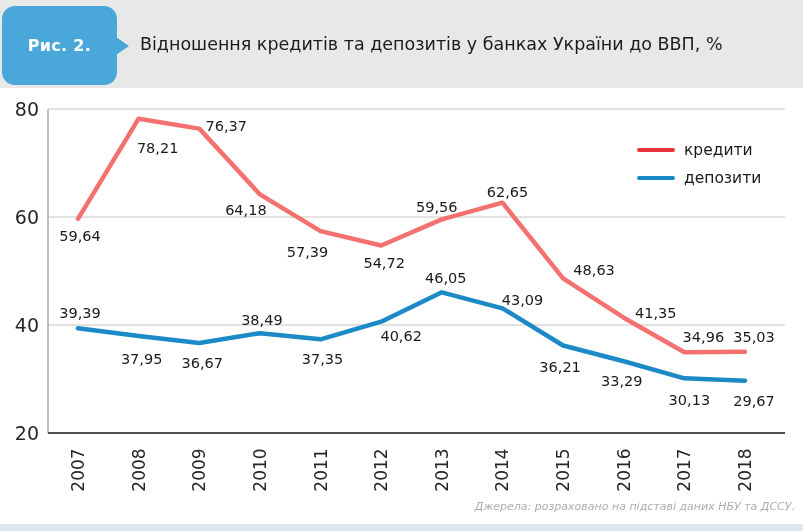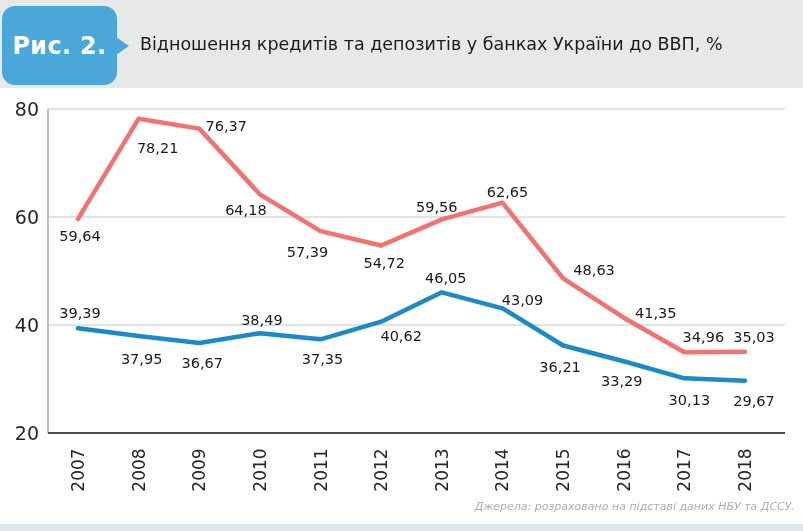--- a/index.html
+++ b/index.html
@@ -5,21 +5,21 @@
   html,body{margin:0;padding:0;}
   .stage{position:relative;width:803px;height:531px;background:#ffffff;overflow:hidden;
          font-family:"DejaVu Sans", sans-serif;}
   
   .header{position:absolute;left:0;top:0;width:803px;height:88px;background:var(--header-bg);}
   .badge{position:absolute;left:2px;top:6px;width:115px;height:79px;background:var(--badge-bg);
          border-radius:13px;display:flex;align-items:center;justify-content:center;}
   .badge::after{content:"";position:absolute;left:100%;top:31px;width:0;height:0;
          border-top:9px solid transparent;border-bottom:9px solid transparent;
          border-left:13px solid var(--badge-bg);margin-left:-1px;}
-  .badge-text{color:var(--badge-text);font-size:24px;font-weight:bold;letter-spacing:.3px;}
+  .badge-text{color:var(--badge-text);font-size:16px;font-weight:bold;letter-spacing:.3px;}
   .fig-title{position:absolute;left:140px;top:0;height:88px;display:flex;align-items:center;
          color:var(--title-text);font-size:17.5px;font-weight:500;}
   
   .chart-card{position:absolute;left:0;top:88px;width:803px;height:436px;background:#fff;}
   svg text{font-family:"DejaVu Sans", sans-serif;}
   .grid{stroke:var(--grid);stroke-width:1.3;}
   .axis{stroke:var(--axis);stroke-width:1.4;}
   .baseline{stroke:var(--baseline);stroke-width:2;}
   .ytick{font-size:19px;fill:var(--tick);}
   .xtick{font-size:17px;fill:var(--tick);}
@@ -94,18 +94,26 @@
         <text x="445.8181818181818" y="190.33" class="dlabel" text-anchor="middle" dominant-baseline="central">46,05</text>
         <text x="522.4545454545455" y="212.314" class="dlabel" text-anchor="middle" dominant-baseline="central">43,09</text>
         <text x="560.090909090909" y="279.466" class="dlabel" text-anchor="middle" dominant-baseline="central">36,21</text>
         <text x="621.7272727272727" y="293.234" class="dlabel" text-anchor="middle" dominant-baseline="central">33,29</text>
         <text x="689.3636363636364" y="312.298" class="dlabel" text-anchor="middle" dominant-baseline="central">30,13</text>
         <text x="754" y="312.782" class="dlabel" text-anchor="middle" dominant-baseline="central">29,67</text>
       </svg>
   </div>
 
   <div class="legend">
+    <div class="legend-row">
+      <span class="swatch swatch-credit"></span>
+      <span class="legend-label">кредити</span>
+    </div>
+    <div class="legend-row">
+      <span class="swatch swatch-deposit"></span>
+      <span class="legend-label">депозити</span>
+    </div>
   </div>
 
   <div class="source">Джерела: розраховано на підставі даних НБУ та ДССУ.</div>
 
   <div class="bottom-strip"></div>
 </div>
 
 </body></html>

